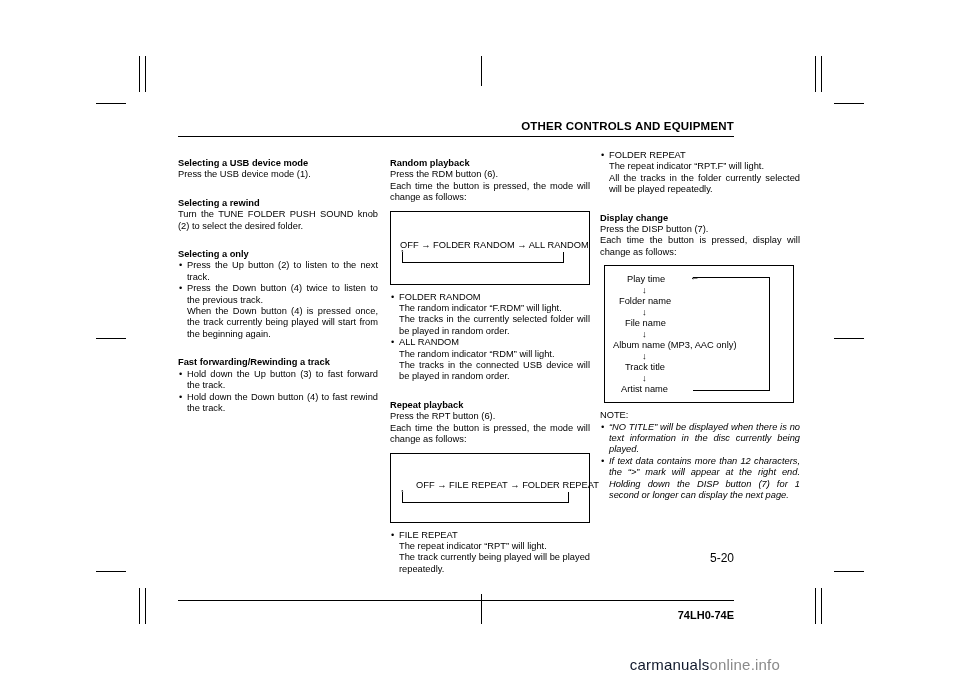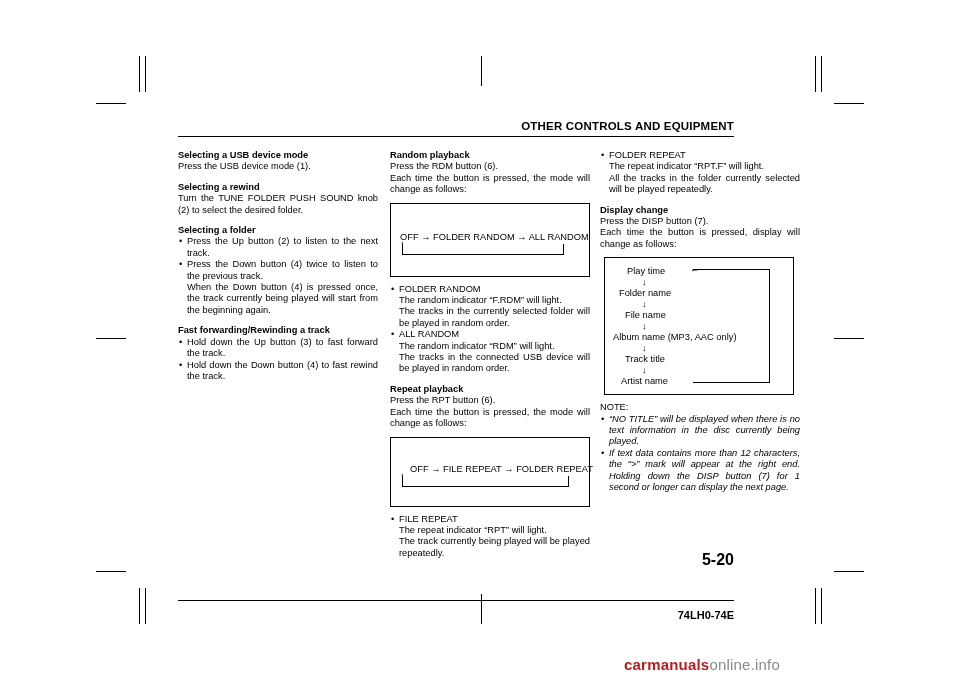--- a/index.html
+++ b/index.html
@@ -45,22 +45,22 @@
     top: 136px;
     height: 1px;
     background: #000;
   }
 
   
   .page-num {
     position: absolute;
     right: 54px;
     top: 551px;
-    font-size: 16px;
-    font-weight: bold;
+    font-size: 12px;
+    font-weight: normal;
   }
   .doc-code {
     position: absolute;
     right: 54px;
     top: 609px;
     font-size: 11px;
     font-weight: bold;
   }
   .footer-rule {
     position: absolute;
@@ -71,36 +71,36 @@
     background: #000;
   }
   .watermark {
     position: absolute;
     right: 8px;
     bottom: 6px;
     font-size: 15px;
     color: #8a8a8a;
     letter-spacing: 0.2px;
   }
-  .watermark b { color: #b91c1c; font-weight: bold; }
+  .watermark b { color: #0f172a; font-weight: normal; }
 
   
   .col {
     position: absolute;
     top: 150px;
     width: 200px;
     font-size: 9.3px;
     line-height: 11.4px;
     text-align: justify;
   }
   .col1 { left: 178px; }
   .col2 { left: 390px; }
   .col3 { left: 600px; }
 
-  .h { font-weight: bold; margin: 0 0 0 0; }
+  .h { font-weight: bold; margin: 8px 0 0 0; }
   .spacer { height: 9px; }
   p { margin: 0; }
 
   .bullet {
     position: relative;
     padding-left: 9px;
   }
   .bullet::before {
     content: "\2022";
     position: absolute;
@@ -187,21 +187,21 @@
 
   <div class="col col1">
     <p class="h">Selecting a USB device mode</p>
     <p>Press the USB device mode (1).</p>
     <div class="spacer"></div>
 
     <p class="h">Selecting a rewind</p>
     <p>Turn the TUNE FOLDER PUSH SOUND knob (2) to select the desired folder.</p>
     <div class="spacer"></div>
 
-    <p class="h">Selecting a folder</p>
+    <p class="h">Selecting a only</p>
     <p class="bullet">Press the Up button (2) to listen to the next track.</p>
     <p class="bullet">Press the Down button (4) twice to listen to the previous track.</p>
     <p class="ind">When the Down button (4) is pressed once, the track currently being played will start from the beginning again.</p>
     <div class="spacer"></div>
 
     <p class="h">Fast forwarding/Rewinding a track</p>
     <p class="bullet">Hold down the Up button (3) to fast forward the track.</p>
     <p class="bullet">Hold down the Down button (4) to fast rewind the track.</p>
   </div>
 
@@ -228,21 +228,21 @@
     <p class="bullet">ALL RANDOM</p>
     <p class="ind">The random indicator “RDM” will light.</p>
     <p class="ind">The tracks in the connected USB device will be played in random order.</p>
     <div class="spacer"></div>
 
     <p class="h">Repeat playback</p>
     <p>Press the RPT button (6).</p>
     <p>Each time the button is pressed, the mode will change as follows:</p>
 
     <div class="figbox fig-repeat">
-      <div class="flowline" style="left:19px; top:26px;">
+      <div class="flowline" style="left:25px; top:26px;">
         <span>OFF</span>
         <span>→</span>
         <span>FILE REPEAT</span>
         <span>→</span>
         <span>FOLDER REPEAT</span>
       </div>
       <div class="arrowup" style="left:9px; top:34px;">↑</div>
       <div class="loopbox" style="left:11px; top:38px; width:165px; height:10px;"></div>
     </div>
 

